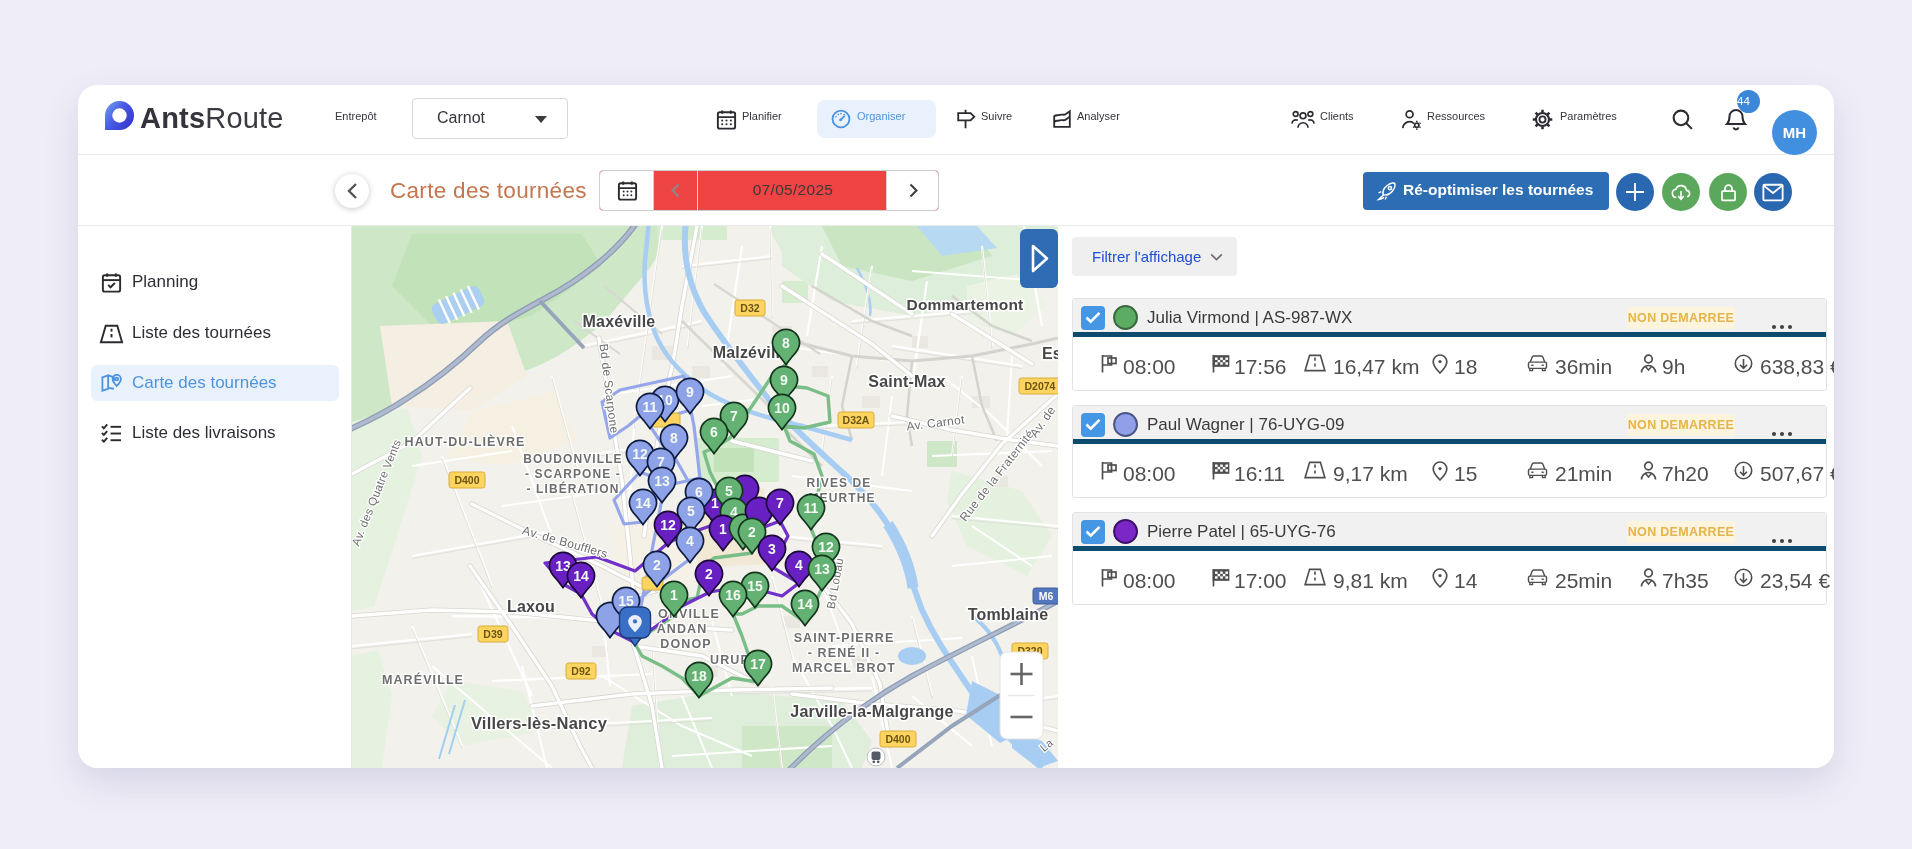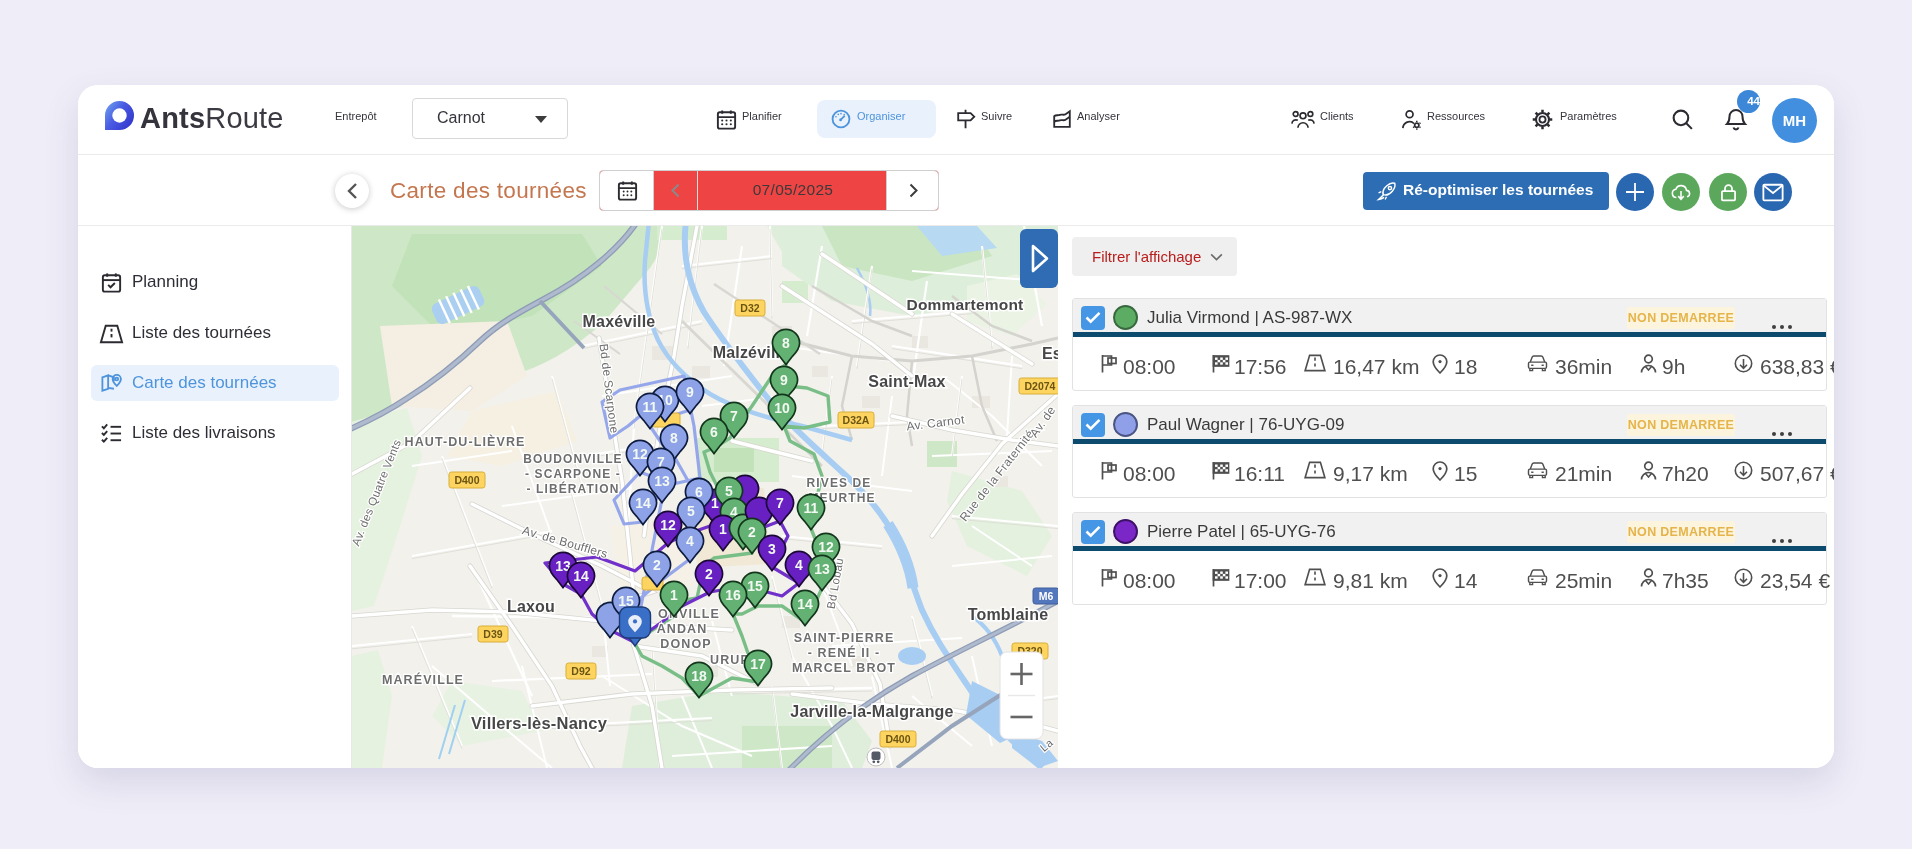--- a/index.html
+++ b/index.html
@@ -12,22 +12,22 @@
   .nav { position:absolute; left:0; top:0; width:1756px; height:70px; border-bottom:1px solid #EBEBEB; background:#fff; }
   .logo-txt { position:absolute; left:62px; top:17px; font-size:29px; color:#35343c; letter-spacing:.2px; }
   .logo-txt b { font-weight:700; }
   .logo-txt span { font-weight:400; color:#3b3a42; }
   .navlbl { position:absolute; font-size:11px; color:#35343c; top:25px; }
   .select { position:absolute; left:334px; top:13px; width:156px; height:41px; border:1px solid #D8D8D8; border-radius:4px; background:#fff; }
   .select .txt { position:absolute; left:24px; top:10px; font-size:16px; color:#35343c; }
   .select .car { position:absolute; right:20px; top:17px; width:0; height:0; border-left:6px solid transparent; border-right:6px solid transparent; border-top:7px solid #3c3c3c; }
   .pill { position:absolute; left:739px; top:15px; width:119px; height:38px; background:#E9F1FC; border-radius:8px; }
   .nav-blue { color:#4E94DC !important; }
-  .mh { position:absolute; left:1694px; top:13px; width:45px; height:45px; border-radius:50%; background:#418FDE; color:#fff; font-weight:700; font-size:15px; text-align:center; line-height:45px; }
-  .badge44 { position:absolute; left:1659px; top:5px; width:23px; height:23px; border-radius:50%; background:#3D87D8; color:#fff; font-size:11.5px; font-weight:700; text-align:right; line-height:23px; z-index:3; }
+  .mh { position:absolute; left:1694px; top:25px; width:45px; height:45px; border-radius:50%; background:#418FDE; color:#fff; font-weight:700; font-size:15px; text-align:center; line-height:45px; }
+  .badge44 { position:absolute; left:1659px; top:5px; width:23px; height:23px; border-radius:50%; background:#3D87D8; color:#fff; font-size:11.5px; font-weight:400; text-align:left; line-height:23px; z-index:3; }
 
   
   .hdr { position:absolute; left:0; top:70px; width:1756px; height:71px; border-bottom:1px solid #EBEBEB; background:#fff; }
   .backbtn { position:absolute; left:257px; top:89px; width:34px; height:34px; border-radius:50%; background:#fff; box-shadow:0 1px 6px rgba(0,0,0,.22); z-index:5; text-align:center; }
   .backbtn svg { margin-top:8px; }
   .title { position:absolute; left:312px; top:93px; font-size:22.5px; color:#C4764E; letter-spacing:.3px; }
   .dategrp { position:absolute; left:521px; top:85px; width:340px; height:41px; border:1px solid #CFCFCF; border-radius:4px; background:#ef4444; }
   .dategrp .calbox { position:absolute; left:0; top:0; width:54px; height:39px; background:#fff; border-right:1px solid #CFCFCF; border-radius:4px 0 0 4px; }
   .dategrp .chv { position:absolute; left:54px; top:0; width:44px; height:39px; border-right:1px solid #DDD; }
   .dategrp .dtx { position:absolute; left:98px; top:10px; width:190px; text-align:center; font-size:15.5px; color:#3a3a3a; letter-spacing:.3px; }
@@ -43,21 +43,21 @@
   .sitem .lbl { position:absolute; left:41px; top:8px; font-size:17px; color:#2E2E36; white-space:nowrap; }
   .sitem.active { background:#E9F2FC; border-radius:6px; }
   .sitem.active .lbl { color:#4E94DC; }
 
   
   .map { position:absolute; left:274px; top:141px; width:706px; height:542px; background:#F2F1EC; }
 
   
   .panel { position:absolute; left:980px; top:141px; width:776px; height:542px; background:#fff; }
   .filter { position:absolute; left:14px; top:11px; width:165px; height:39px; background:#EFEFEF; border-radius:4px; }
-  .filter .t { position:absolute; left:20px; top:11px; font-size:15px; color:#b91c1c; }
+  .filter .t { position:absolute; left:20px; top:11px; font-size:15px; color:#1d4ed8; }
   .rcard { position:absolute; left:14px; width:755px; border:1px solid #E2E2E2; border-radius:3px; background:#fff; }
   .rhead { position:relative; height:38px; background:#F1F1F1; border-bottom:5px solid #0c4a6e; }
   .rstats { position:relative; height:53px; }
   .ckbox { position:absolute; left:8px; top:7px; width:24px; height:24px; background:#4596E5; border-radius:4px; }
   .avcirc { position:absolute; left:40px; top:6px; width:25px; height:25px; border-radius:50%; }
   .rtitle { position:absolute; left:74px; top:9px; font-size:17px; color:#3A3A3A; }
   .rbadge { position:absolute; left:554px; top:8px; width:108px; height:22px; background:#FCF4DD; border-radius:3px; text-align:center; line-height:22px; font-size:12.5px; font-weight:700; color:#E5B44B; letter-spacing:.3px; white-space:nowrap; }
   .rdots { position:absolute; left:699px; top:16px; width:26px; }
   .rdots i { display:inline-block; width:4px; height:4px; border-radius:50%; background:#3f3f3f; margin-right:4px; }
   .stat { position:absolute; top:0; height:53px; }

